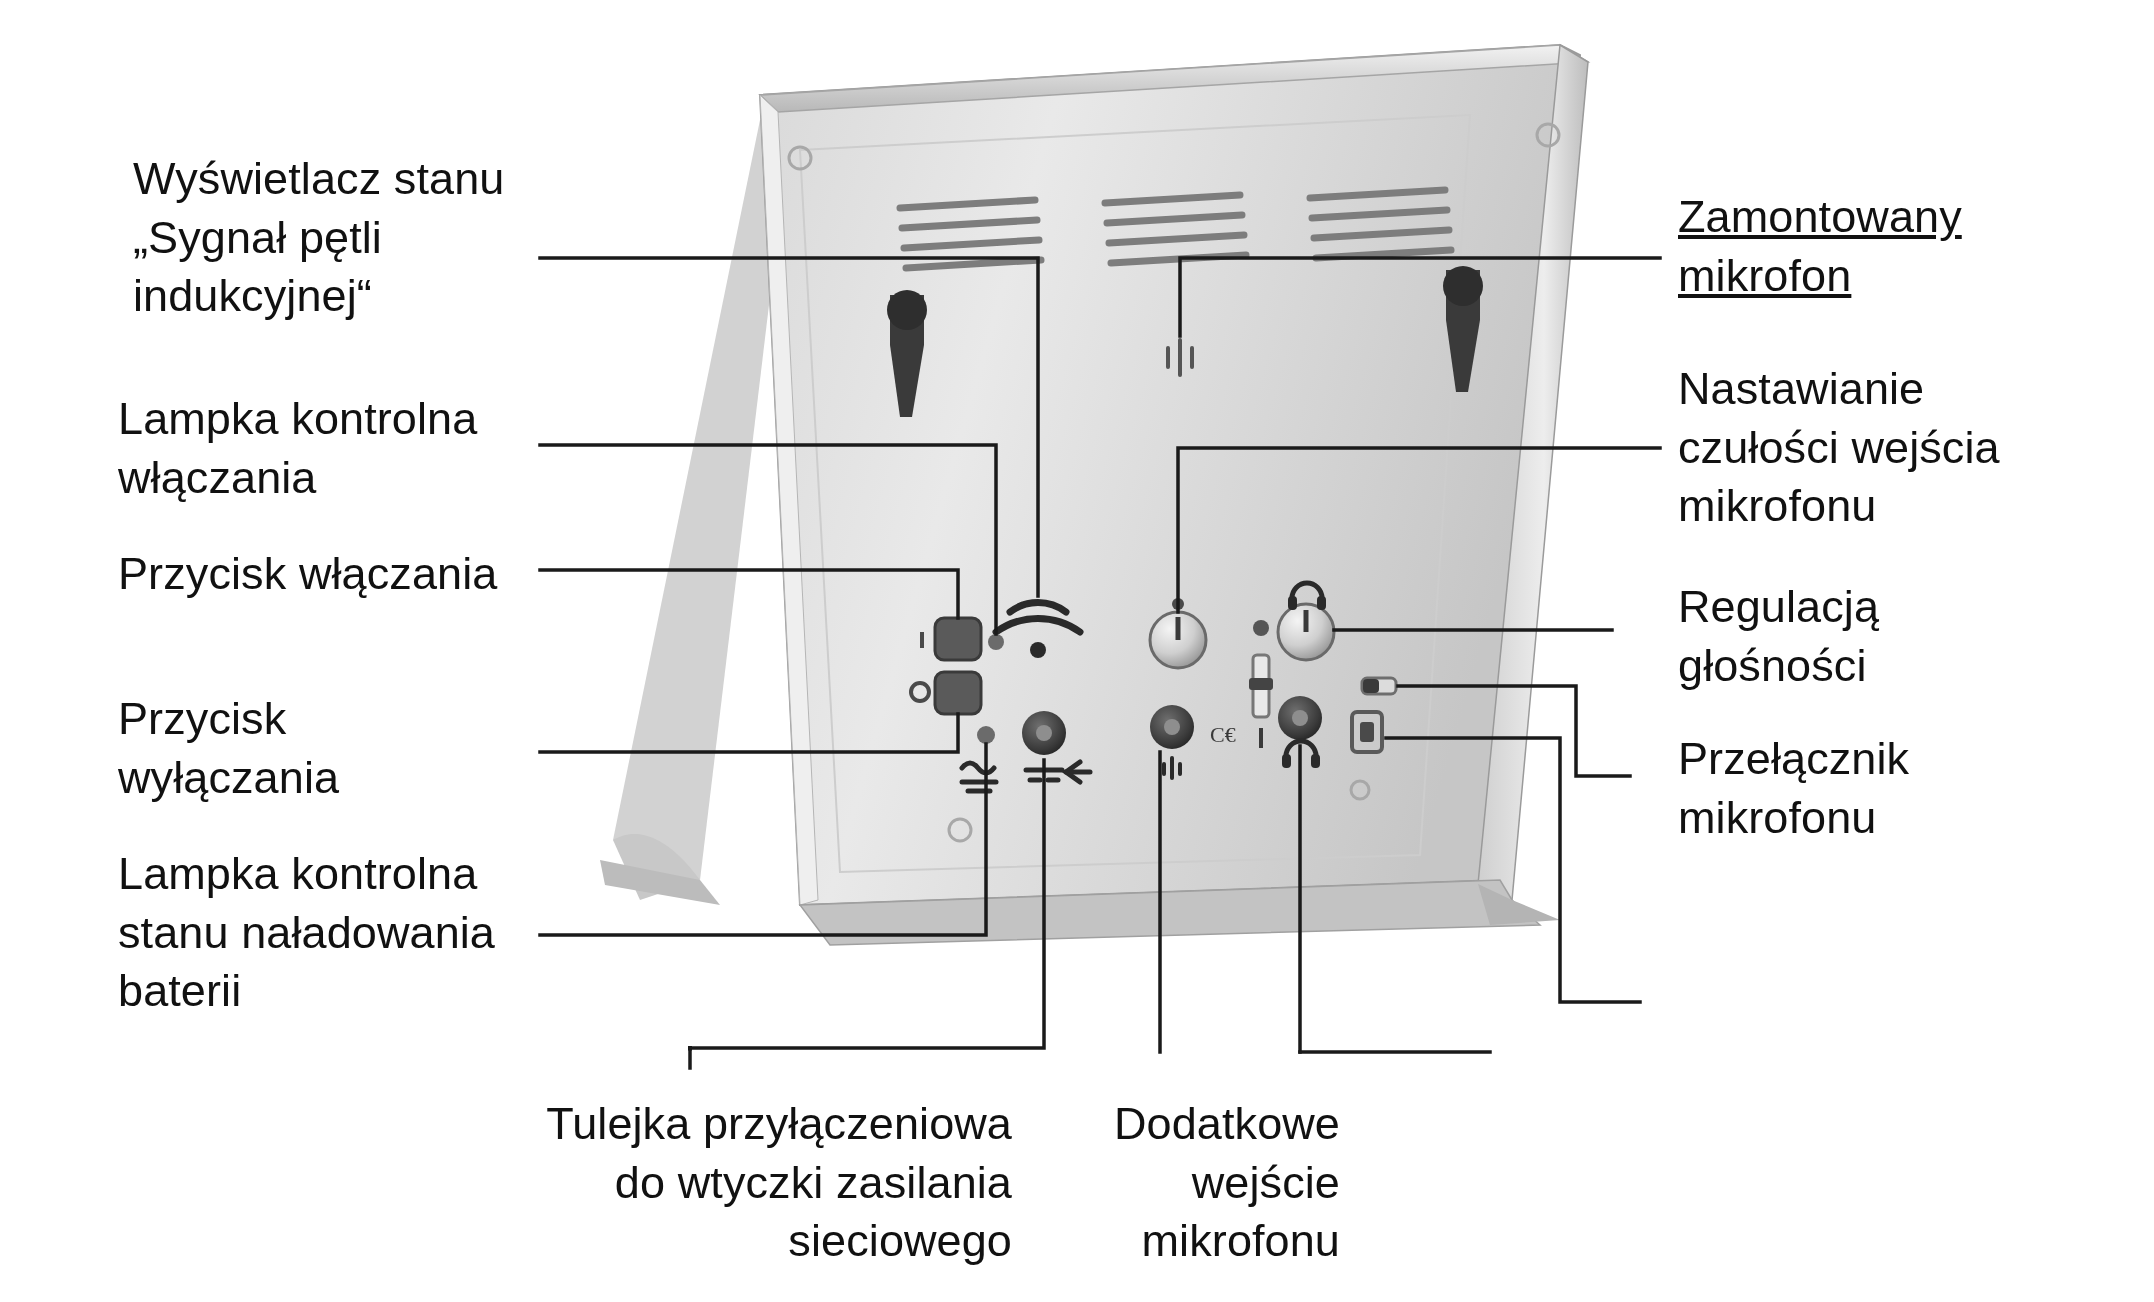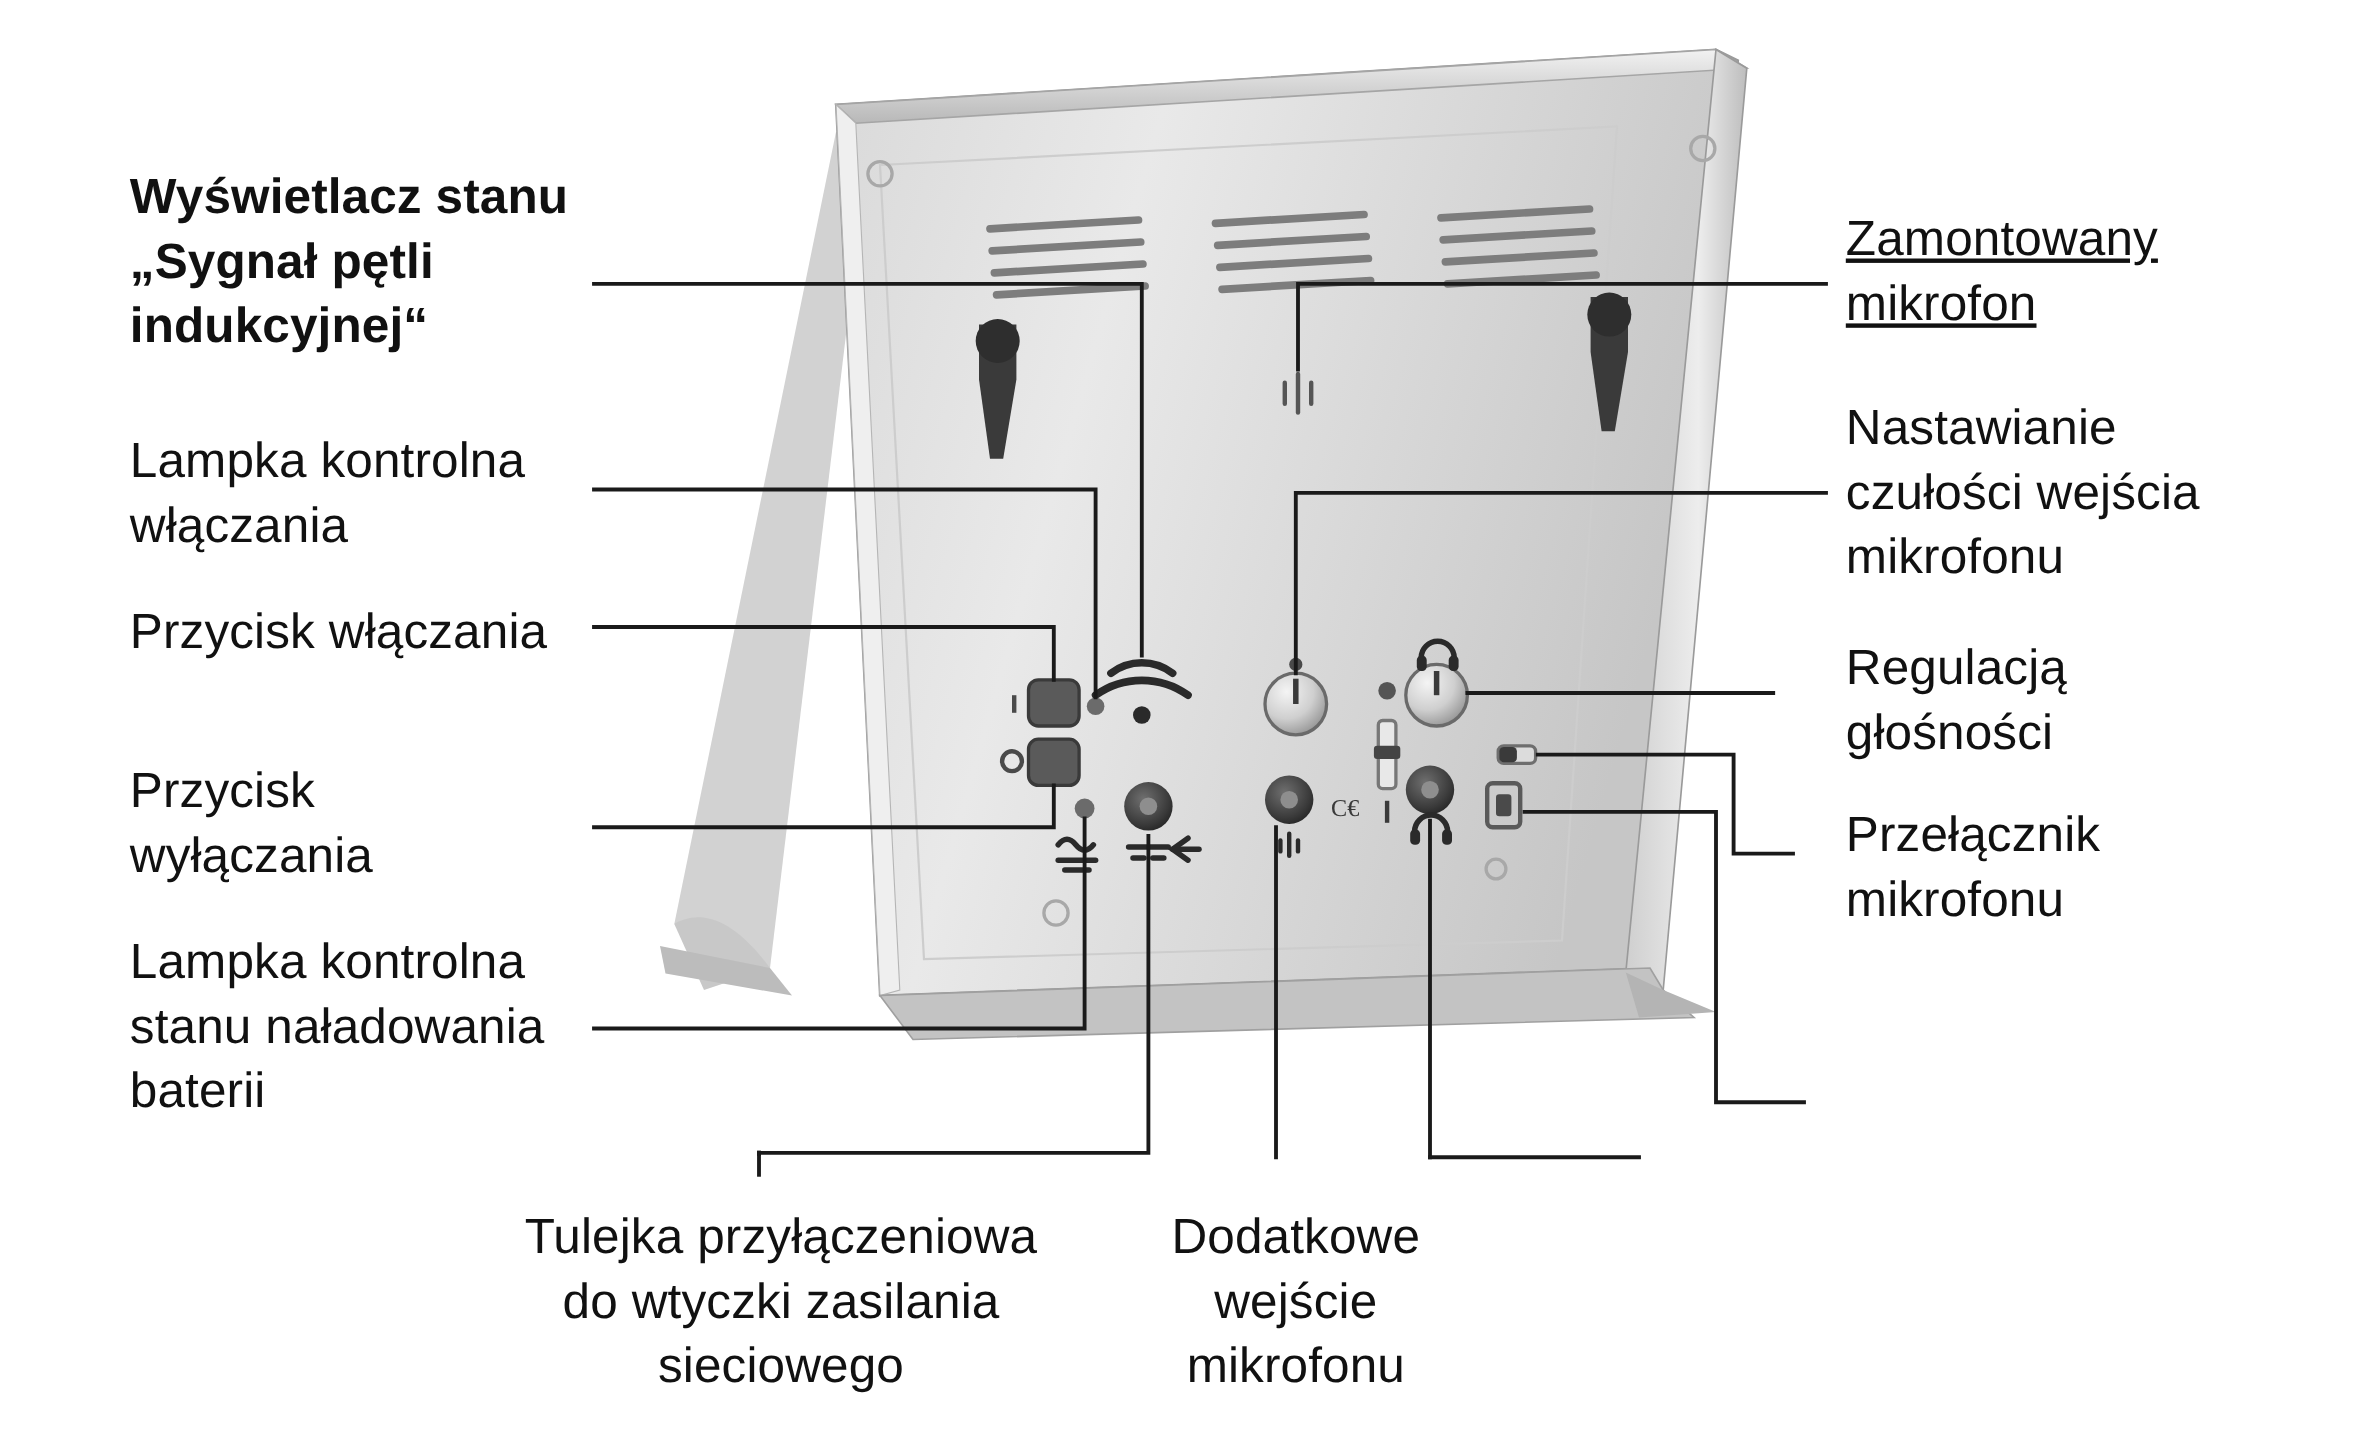--- a/index.html
+++ b/index.html
@@ -19,21 +19,21 @@
   .label {
     position: absolute;
     font-size: 45px;
     line-height: 1.30;
     color: #111111;
     white-space: pre-line;
     letter-spacing: 0.1px;
   }
   .label.right { text-align: left; }
   .label.left { text-align: left; }
-  .label.bottom { text-align: center; }
+  .label.bottom { text-align: right; margin-left: 32px; }
 
   svg.art {
     position: absolute;
     left: 0; top: 0;
     width: 2154px;
     height: 1302px;
     pointer-events: none;
   }
 </style>
 </head>
@@ -258,21 +258,21 @@
       <path d="M690 1048 L690 1068"></path>
 
       <path d="M1160 1052 L1160 752"></path>
 
       <path d="M1300 1052 L1300 1052 M1300 1052 L1300 746"></path>
       <path d="M1300 1052 L1510 1052 L1510 1080" stroke-opacity="0"></path>
       <path d="M1300 1052 L1490 1052"></path>
     </g>
   </svg>
 
-  <div class="label left" style="left:118px; top:150px; width:420px;font-weight:bold;">Wyświetlacz stanu
+  <div class="label left" style="left:133px; top:150px; width:420px;">Wyświetlacz stanu
 „Sygnał pętli
 indukcyjnej“</div>
 
   <div class="label left" style="left:118px; top:390px; width:420px;">Lampka  kontrolna
 włączania</div>
 
   <div class="label left" style="left:118px; top:690px; width:420px;">Przycisk
 wyłączania</div>
 
   <div class="label left" style="left:118px; top:545px; width:440px;">Przycisk włączania</div>

